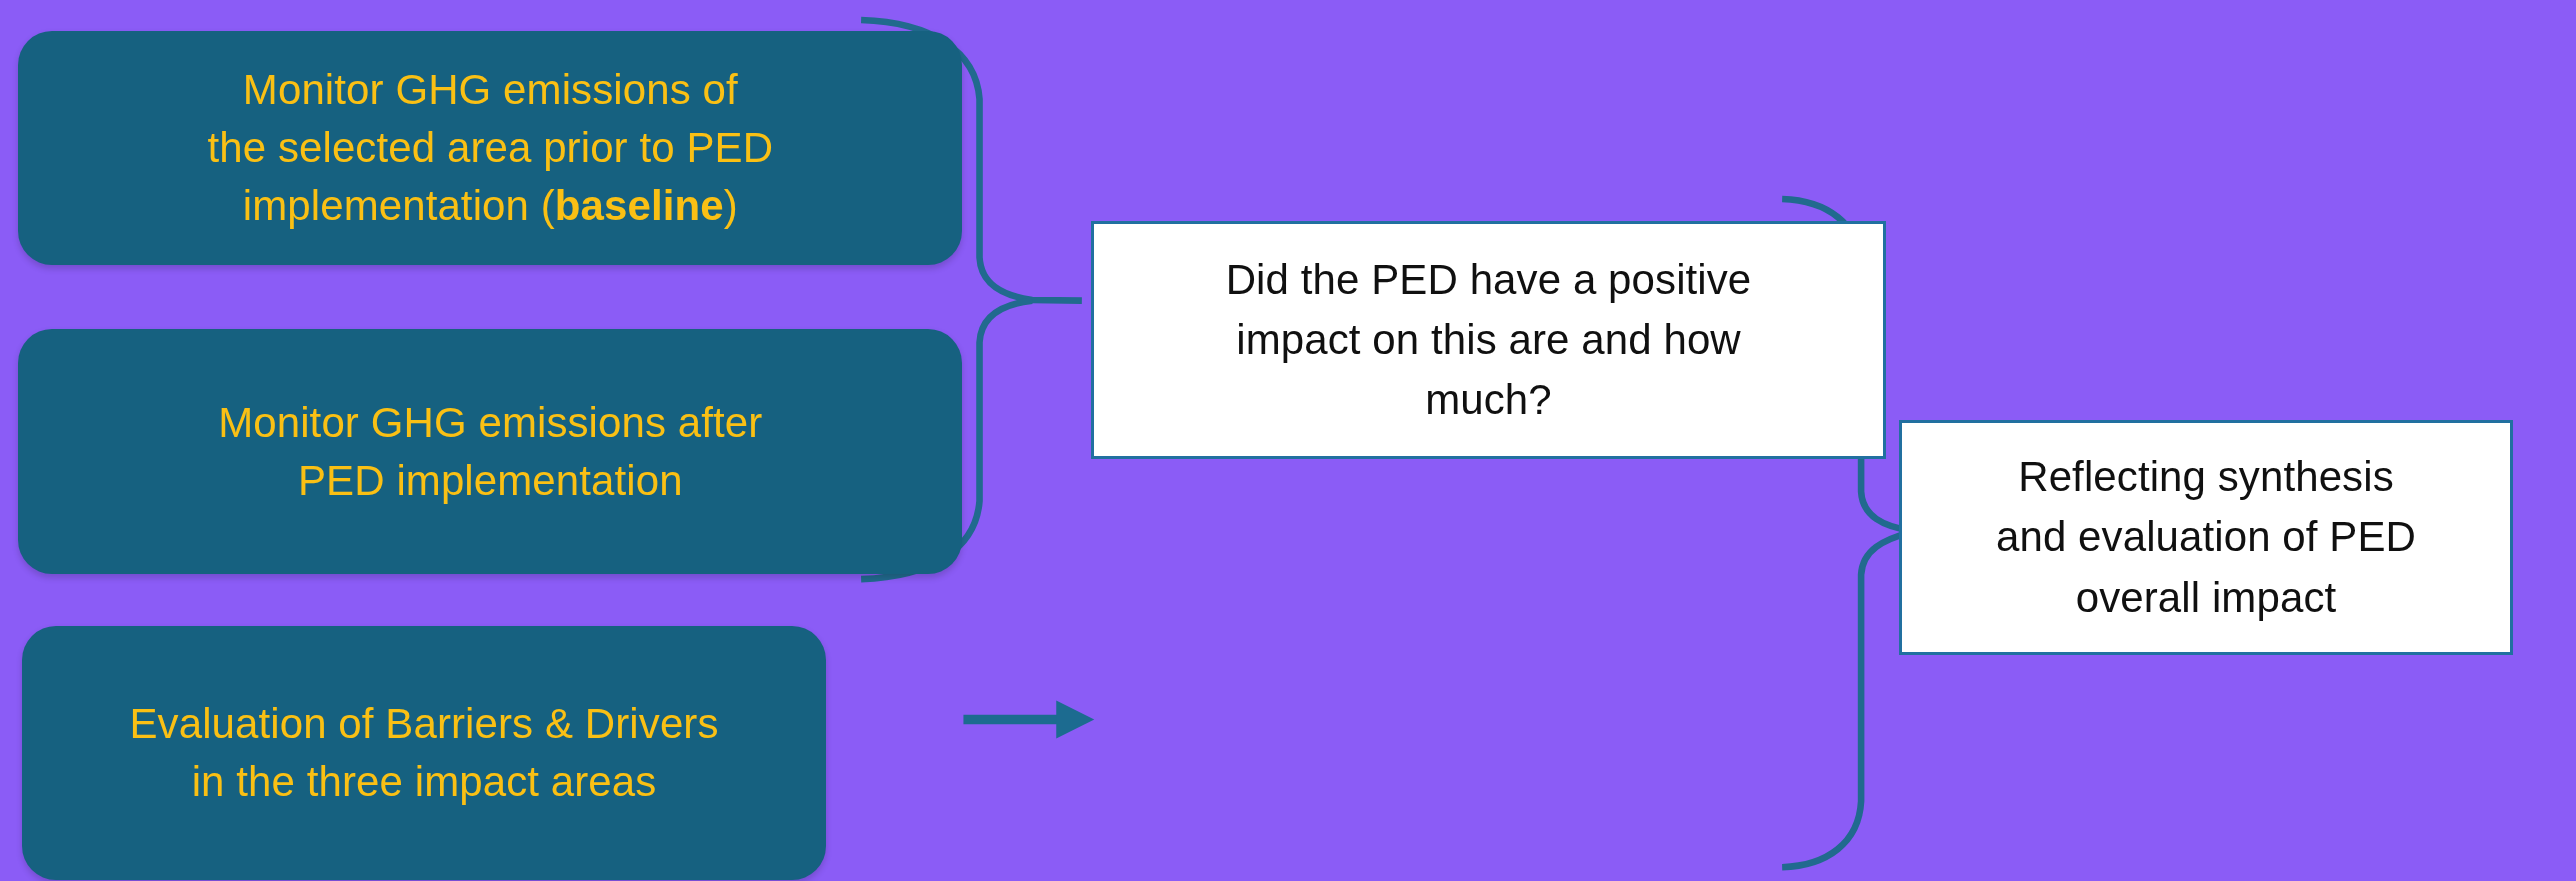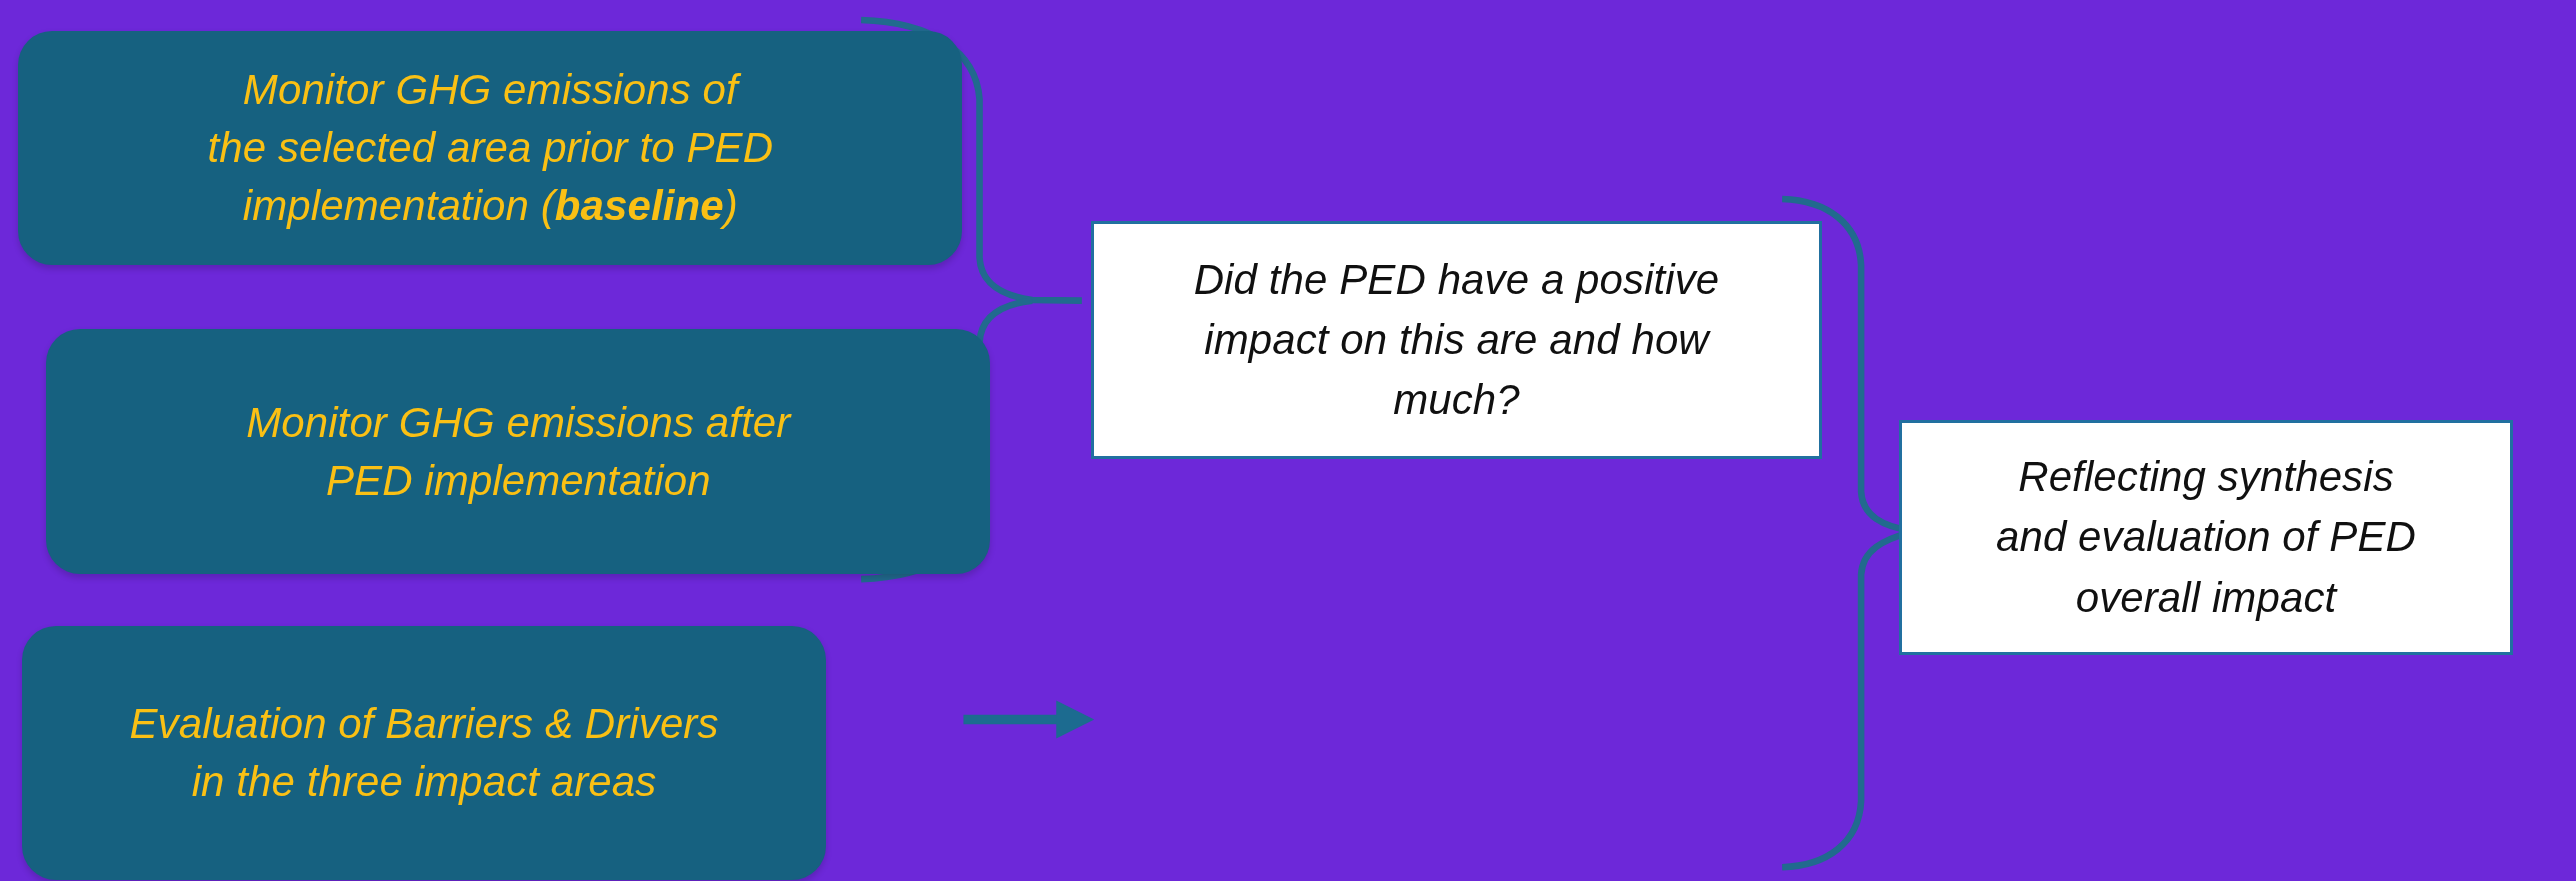--- a/index.html
+++ b/index.html
@@ -8,23 +8,22 @@
     padding: 0;
     background: #ffffff;
   }
   body {
     font-family: "Liberation Sans", sans-serif;
   }
   #diagram-root {
     position: relative;
     width: 2576px;
     height: 882px;
-    background: #6d28d9;
+    background: #8b5cf6;
     overflow: hidden;
-    font-style: italic;
   }
   .node {
     position: absolute;
     box-sizing: border-box;
     display: flex;
     align-items: center;
     justify-content: center;
     text-align: center;
   }
   .node-text {
@@ -77,23 +76,23 @@
     fill: none;
     stroke: #1C6B90;
     stroke-width: 13;
   }
   .conn-arrow-head {
     fill: #1C6B90;
     stroke: none;
   }
   
   #box-baseline        { left: 18.3px;   top: 31px;   width: 944px; height: 234px; }
-  #box-after           { left: 18.3px;   top: 329px;  width: 944px; height: 245px; margin-left: 28px; }
+  #box-after           { left: 18.3px;   top: 329px;  width: 944px; height: 245px; }
   #box-barriers        { left: 22px;   top: 626px;  width: 804px; height: 254px; }
-  #box-question-impact { left: 1091px; top: 221px;  width: 731px; height: 238px; }
+  #box-question-impact { left: 1091px; top: 221px;  width: 795px; height: 238px; }
   #box-question-drivers{ left: 1091px; top: 618px;  width: 731px; height: 250px; }
   #box-synthesis       { left: 1899px; top: 420px;  width: 614px;  height: 235px; }
 </style>
 </head>
 <body>
 
 <div id="diagram-root">
 
   <svg id="connector-layer" viewBox="0 0 3524 1206" width="2576" height="882" xmlns="http://www.w3.org/2000/svg">
 

